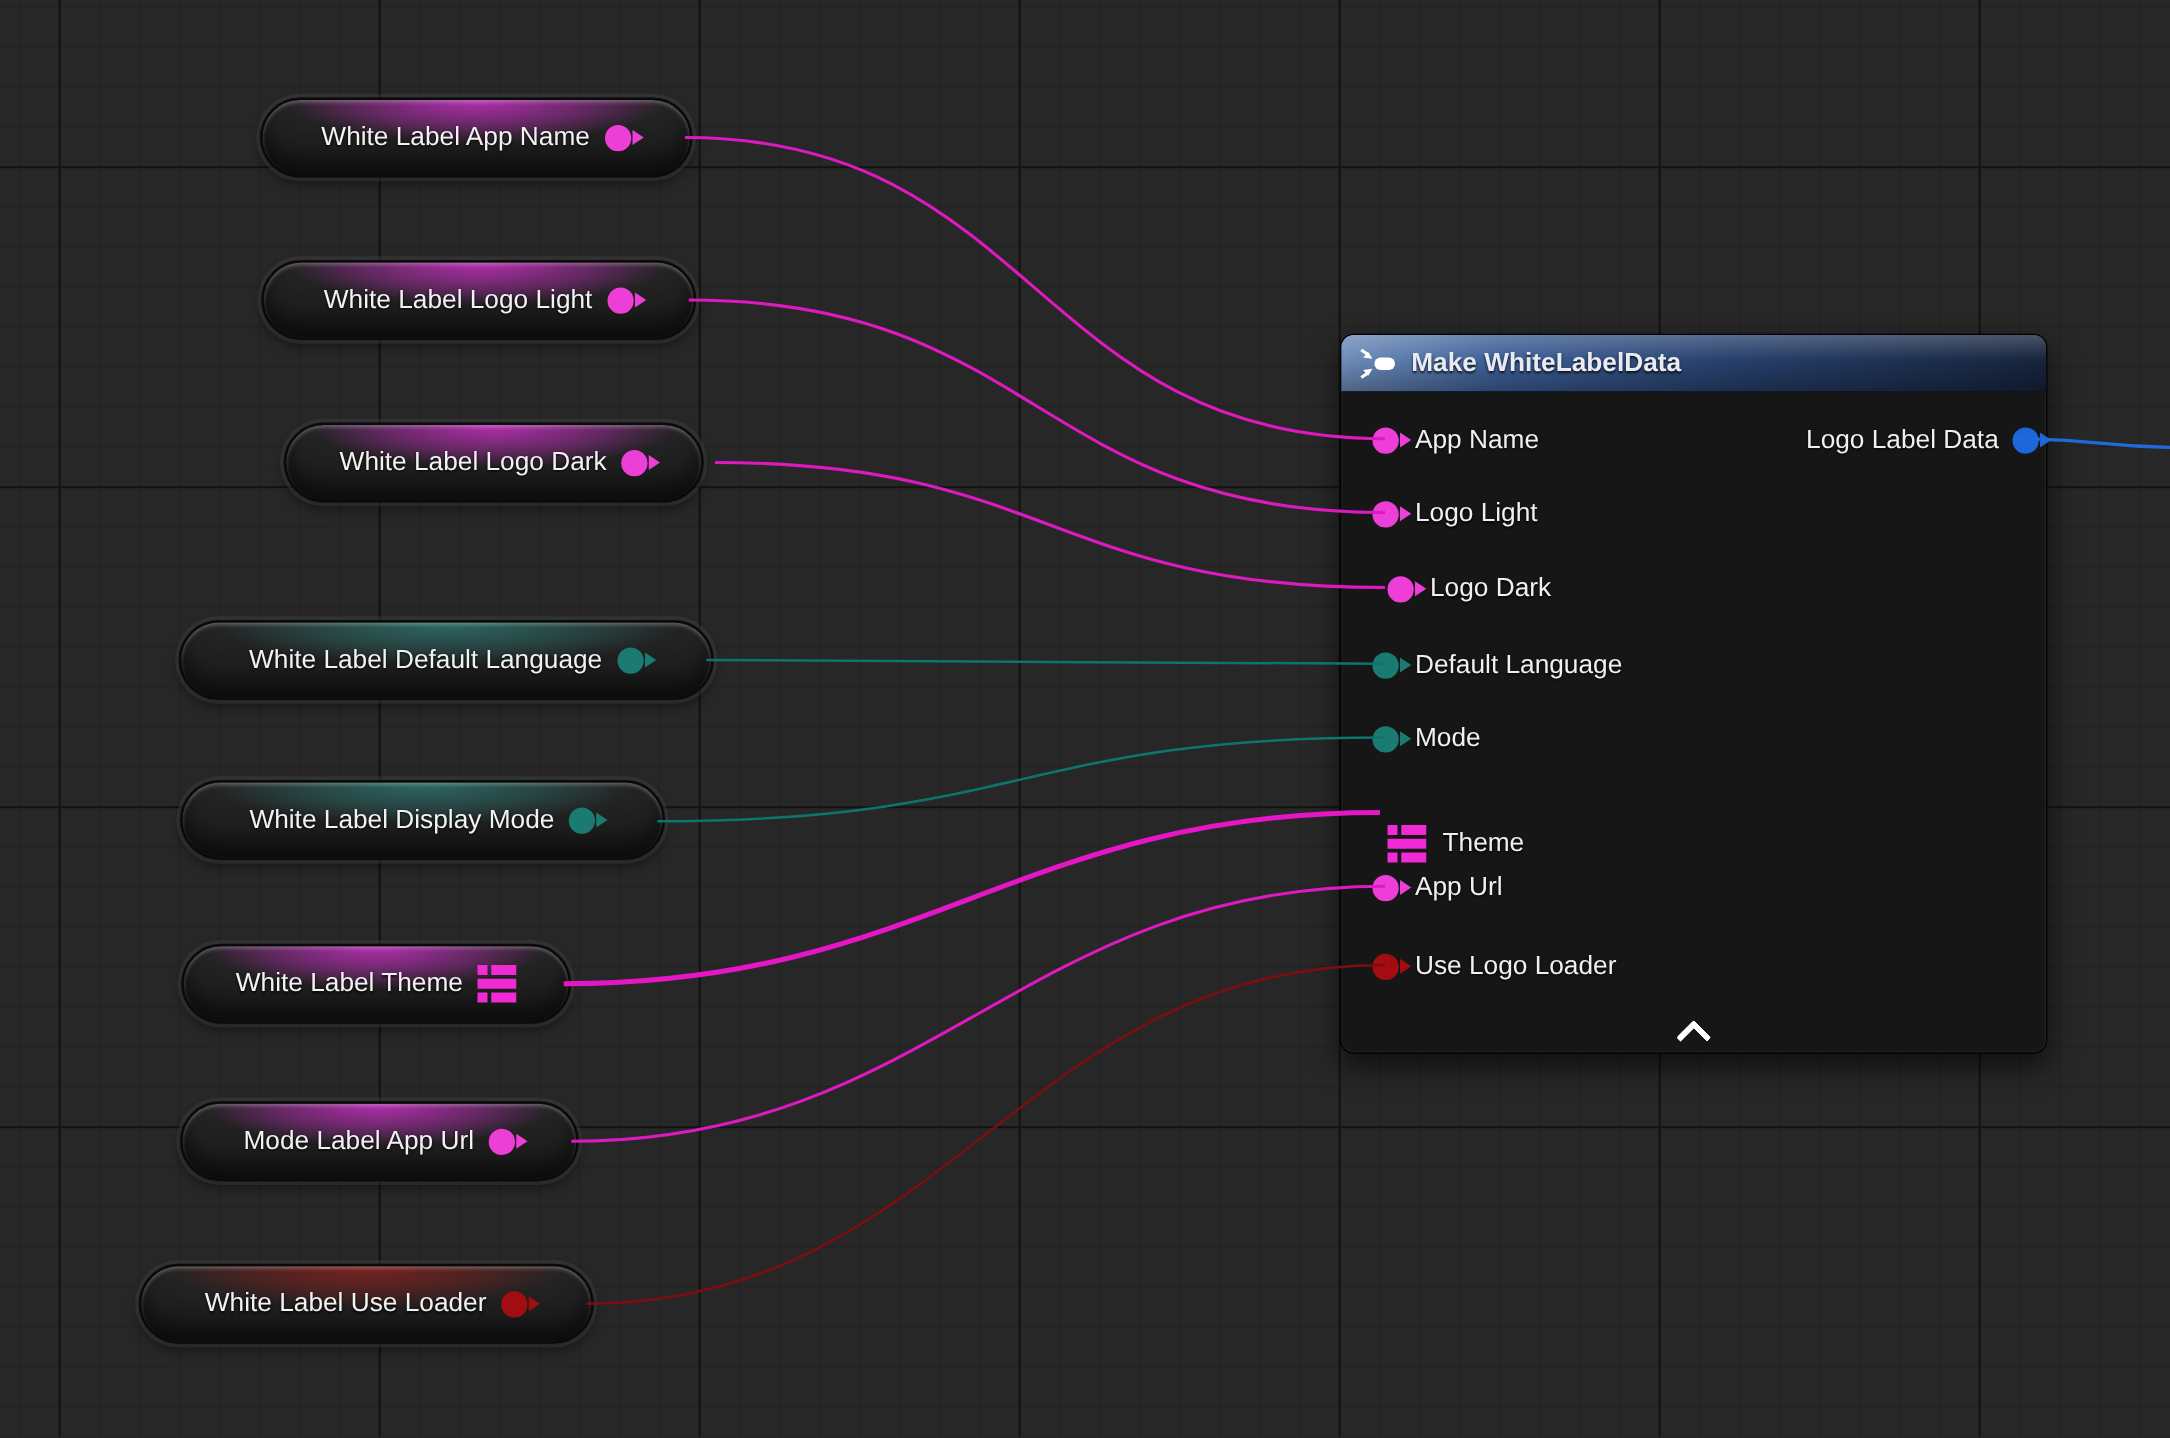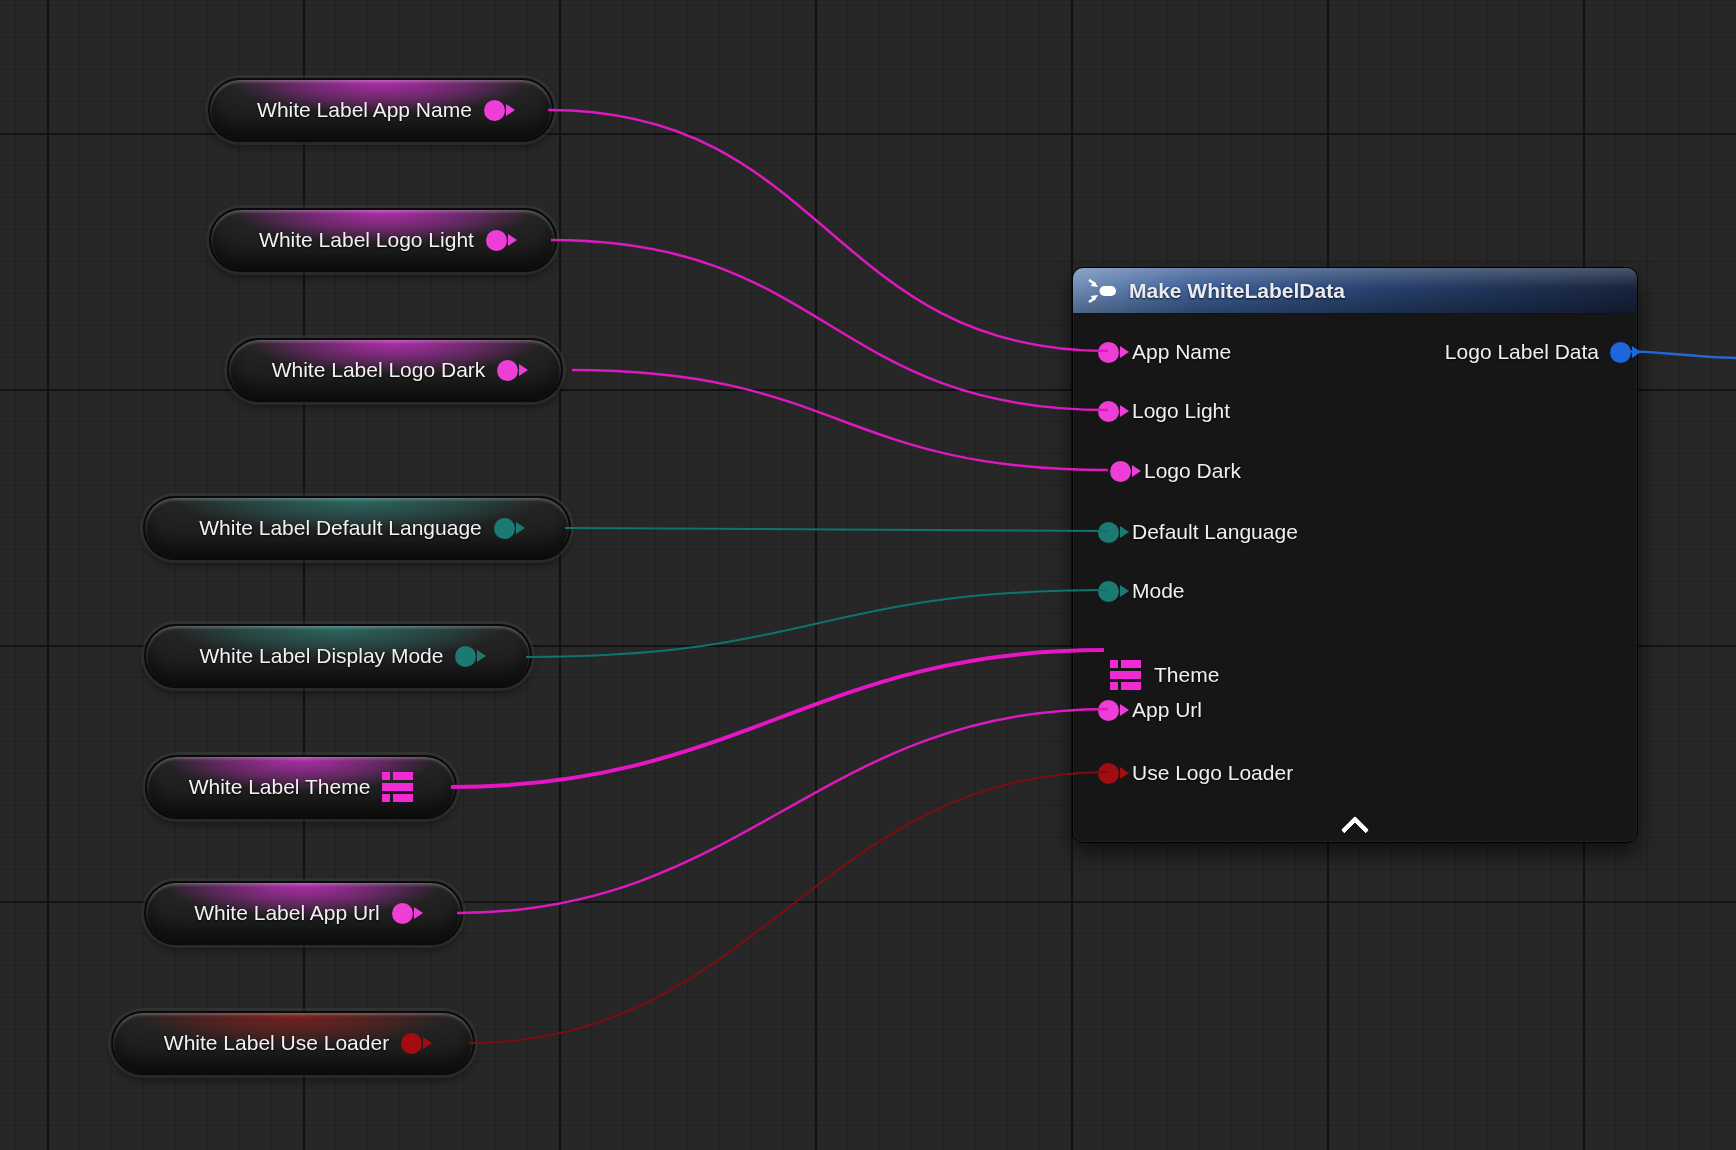--- a/index.html
+++ b/index.html
@@ -111,21 +111,21 @@
           <span class="r">
             <span class="c bar"></span>
           </span>
           <span class="r">
             <span class="c sq"></span>
             <span class="c bar"></span>
           </span>
         </span>
       </div>
       <div class="pill" style="left: 144px; top: 881px; width: 319px; height: 64px; background: radial-gradient(60% 78% at 50% 0%, rgb(182, 47, 178) 0%, rgba(182, 47, 178, 0.4) 48%, rgba(0, 0, 0, 0) 74%), linear-gradient(rgb(38, 38, 38), rgb(25, 25, 25));">
-        <span class="lbl">White Label App Url</span>
+        <span class="lbl">Mode Label App Url</span>
         <span class="pin" style="--c: #ee3ed8;"></span>
       </div>
       <div class="pill" style="left: 111px; top: 1011px; width: 364px; height: 64px; background: radial-gradient(60% 78% at 50% 0%, rgb(124, 34, 32) 0%, rgba(124, 34, 32, 0.4) 48%, rgba(0, 0, 0, 0) 74%), linear-gradient(rgb(38, 38, 38), rgb(25, 25, 25));">
         <span class="lbl">White Label Use Loader</span>
         <span class="pin" style="--c: #a30d12;"></span>
       </div>
     </div>
 
   <div class="make-node" id="makeNode" style="left: 1072px; top: 267px; width: 566px; height: 576px;">
     <div class="mk-header">

